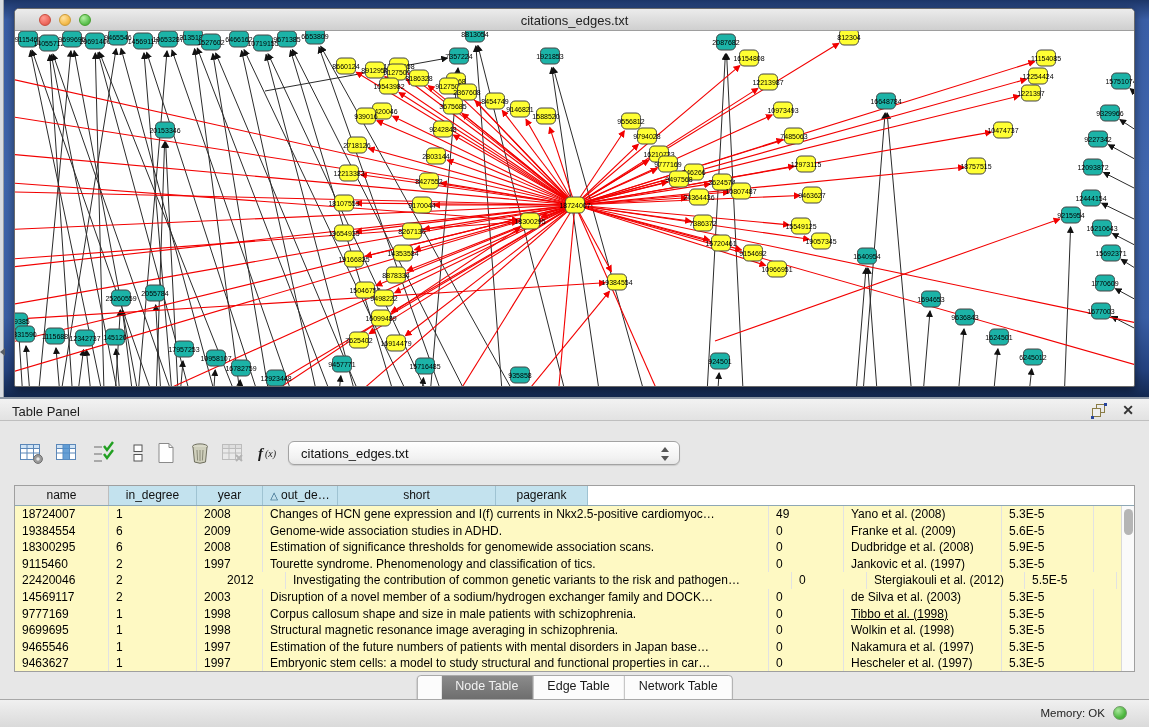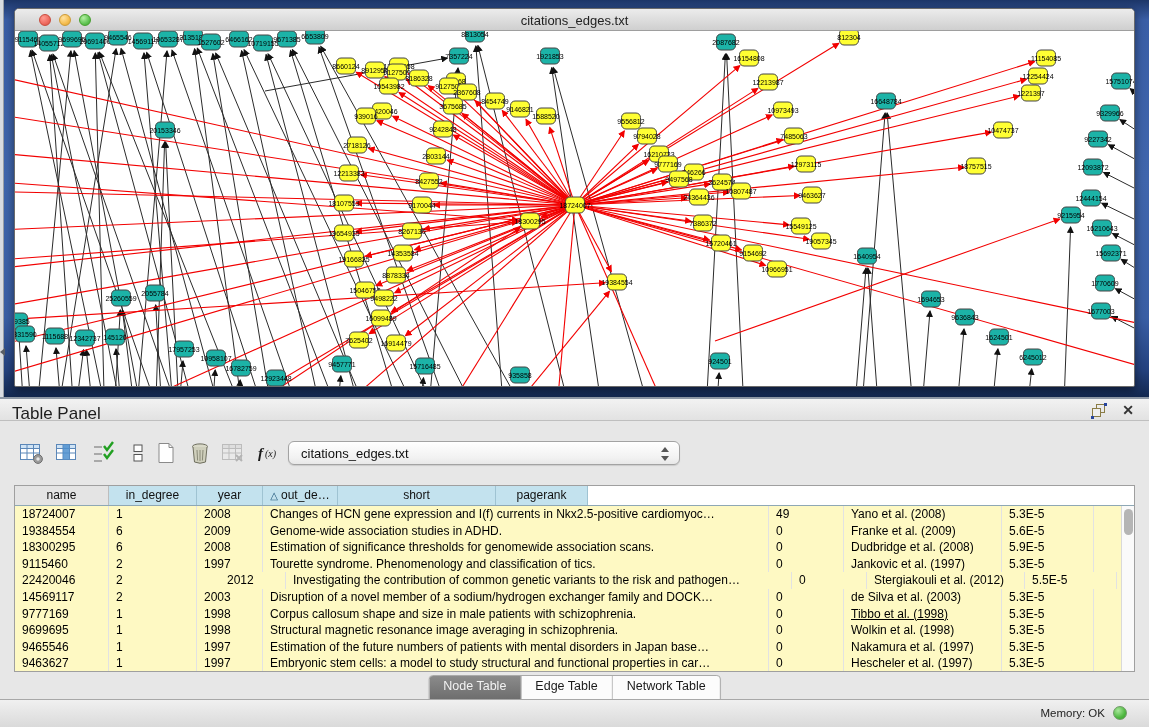--- a/index.html
+++ b/index.html
@@ -23,21 +23,21 @@
   .tl.red   { left:24px;  background:radial-gradient(circle at 35% 30%,#ff9a90,#ee6a5f 60%,#d4503f); border:1px solid #c94b3c; }
   .tl.yellow{ left:44px;  background:radial-gradient(circle at 35% 30%,#ffe2a0,#f5bd4f 60%,#dba233); border:1px solid #cd9a36; }
   .tl.green { left:64px;  background:radial-gradient(circle at 35% 30%,#b4f0a4,#61c454 60%,#3fa52f); border:1px solid #46a02f; }
   .graph-canvas { position:relative; width:1119px; height:355px; background:#fff; overflow:hidden; border-radius:0 0 2px 2px; }
   .graph-canvas svg { position:absolute; left:0; top:0; }
 
   
   .table-panel { position:absolute; left:0; top:397px; width:1149px; height:330px; background:#e7e7e7; }
   .panel-titlebar { position:relative; height:24px; background:linear-gradient(180deg,#f2f2f2,#e2e2e2);
     border-top:2px solid #8d97a5; border-bottom:1px solid #bfbfbf; }
-  .panel-title { position:absolute; left:12px; top:5px; font-size:17px; color:#1d1d1d; }
+  .panel-title { position:absolute; left:12px; top:5px; font-size:13px; color:#1d1d1d; }
   .panel-btn { position:absolute; top:4px; width:18px; height:16px; cursor:default; }
   .float-btn { right:40px; }
   .close-btn { right:12px; font-size:14px; font-weight:bold; color:#333; text-align:center; line-height:15px; }
   .sq1 { position:absolute; left:5px; top:1px; width:9px; height:9px; border:1px solid #8a7c45; background:transparent; }
   .sq2 { position:absolute; left:1px; top:5px; width:9px; height:9px; border:1px solid #8a7c45; background:#efefef; }
   .dot-b { position:absolute; width:3px; height:3px; background:#27459c; }
 
   .toolbar { position:relative; height:64px; }
   .tb-icon { position:absolute; top:18px; width:28px; height:28px; display:flex; align-items:center; justify-content:center; }
   .combobox { position:absolute; left:288px; top:20px; width:392px; height:24px; border:1px solid #a3a3a3; border-radius:6px;
@@ -56,21 +56,21 @@
   .sort-glyph { color:#1a5276; font-size:10px; margin-right:3px; }
   .tbody { position:absolute; left:0; top:20px; right:13px; bottom:0; overflow:hidden; }
   .tr { display:flex; height:16.6px; }
   .td { font-size:12px; color:#000; line-height:16.5px; padding-left:7px; white-space:nowrap; overflow:hidden; flex:none;
         border-right:1px solid #e2e2e2; }
   .vscroll { position:absolute; right:0; top:20px; bottom:0; width:13px; background:#fafafa; border-left:1px solid #d9d9d9; }
   .vthumb { position:absolute; left:2px; top:3px; width:9px; height:26px; border-radius:5px; background:#b5b5b5; }
 
   .tabsbar { position:absolute; left:0; top:275px; width:1149px; height:27px; }
   .tabgroup { position:absolute; left:50%; transform:translateX(-50%); top:3px; height:28px; display:flex;
-    border:1px solid #a9a9a9; border-radius:4px; overflow:hidden; background:#fcfcfc; box-shadow:0 1px 1px rgba(0,0,0,.08); }
+    border:1px solid #a9a9a9; border-radius:4px; overflow:hidden; background:#fcfcfc; box-shadow:0 1px 1px rgba(0,0,0,.08);padding-left:24px; }
   .tab { font-size:12.5px; line-height:20px; padding:0 14px; color:#1a1a1a; border-right:1px solid #bdbdbd; }
   .tab:last-child { border-right:none; }
   .tab.sel { background:linear-gradient(180deg,#8b8b8b,#6a6a6a); color:#f2f2f2; }
 
   .statusbar { position:absolute; left:0; top:699px; width:1149px; height:28px;
     background:linear-gradient(180deg,#f0f0f0,#dadada); border-top:1px solid #a8a8a8; }
   .mem-label { position:absolute; right:44px; top:7px; font-size:11.5px; color:#222; }
   .mem-dot { position:absolute; right:22px; top:6px; width:14px; height:14px; border-radius:50%;
     background:radial-gradient(circle at 35% 30%,#a9e89b,#4fb841 60%,#379e2b); border:1px solid #6f9a66; }
 </style>

